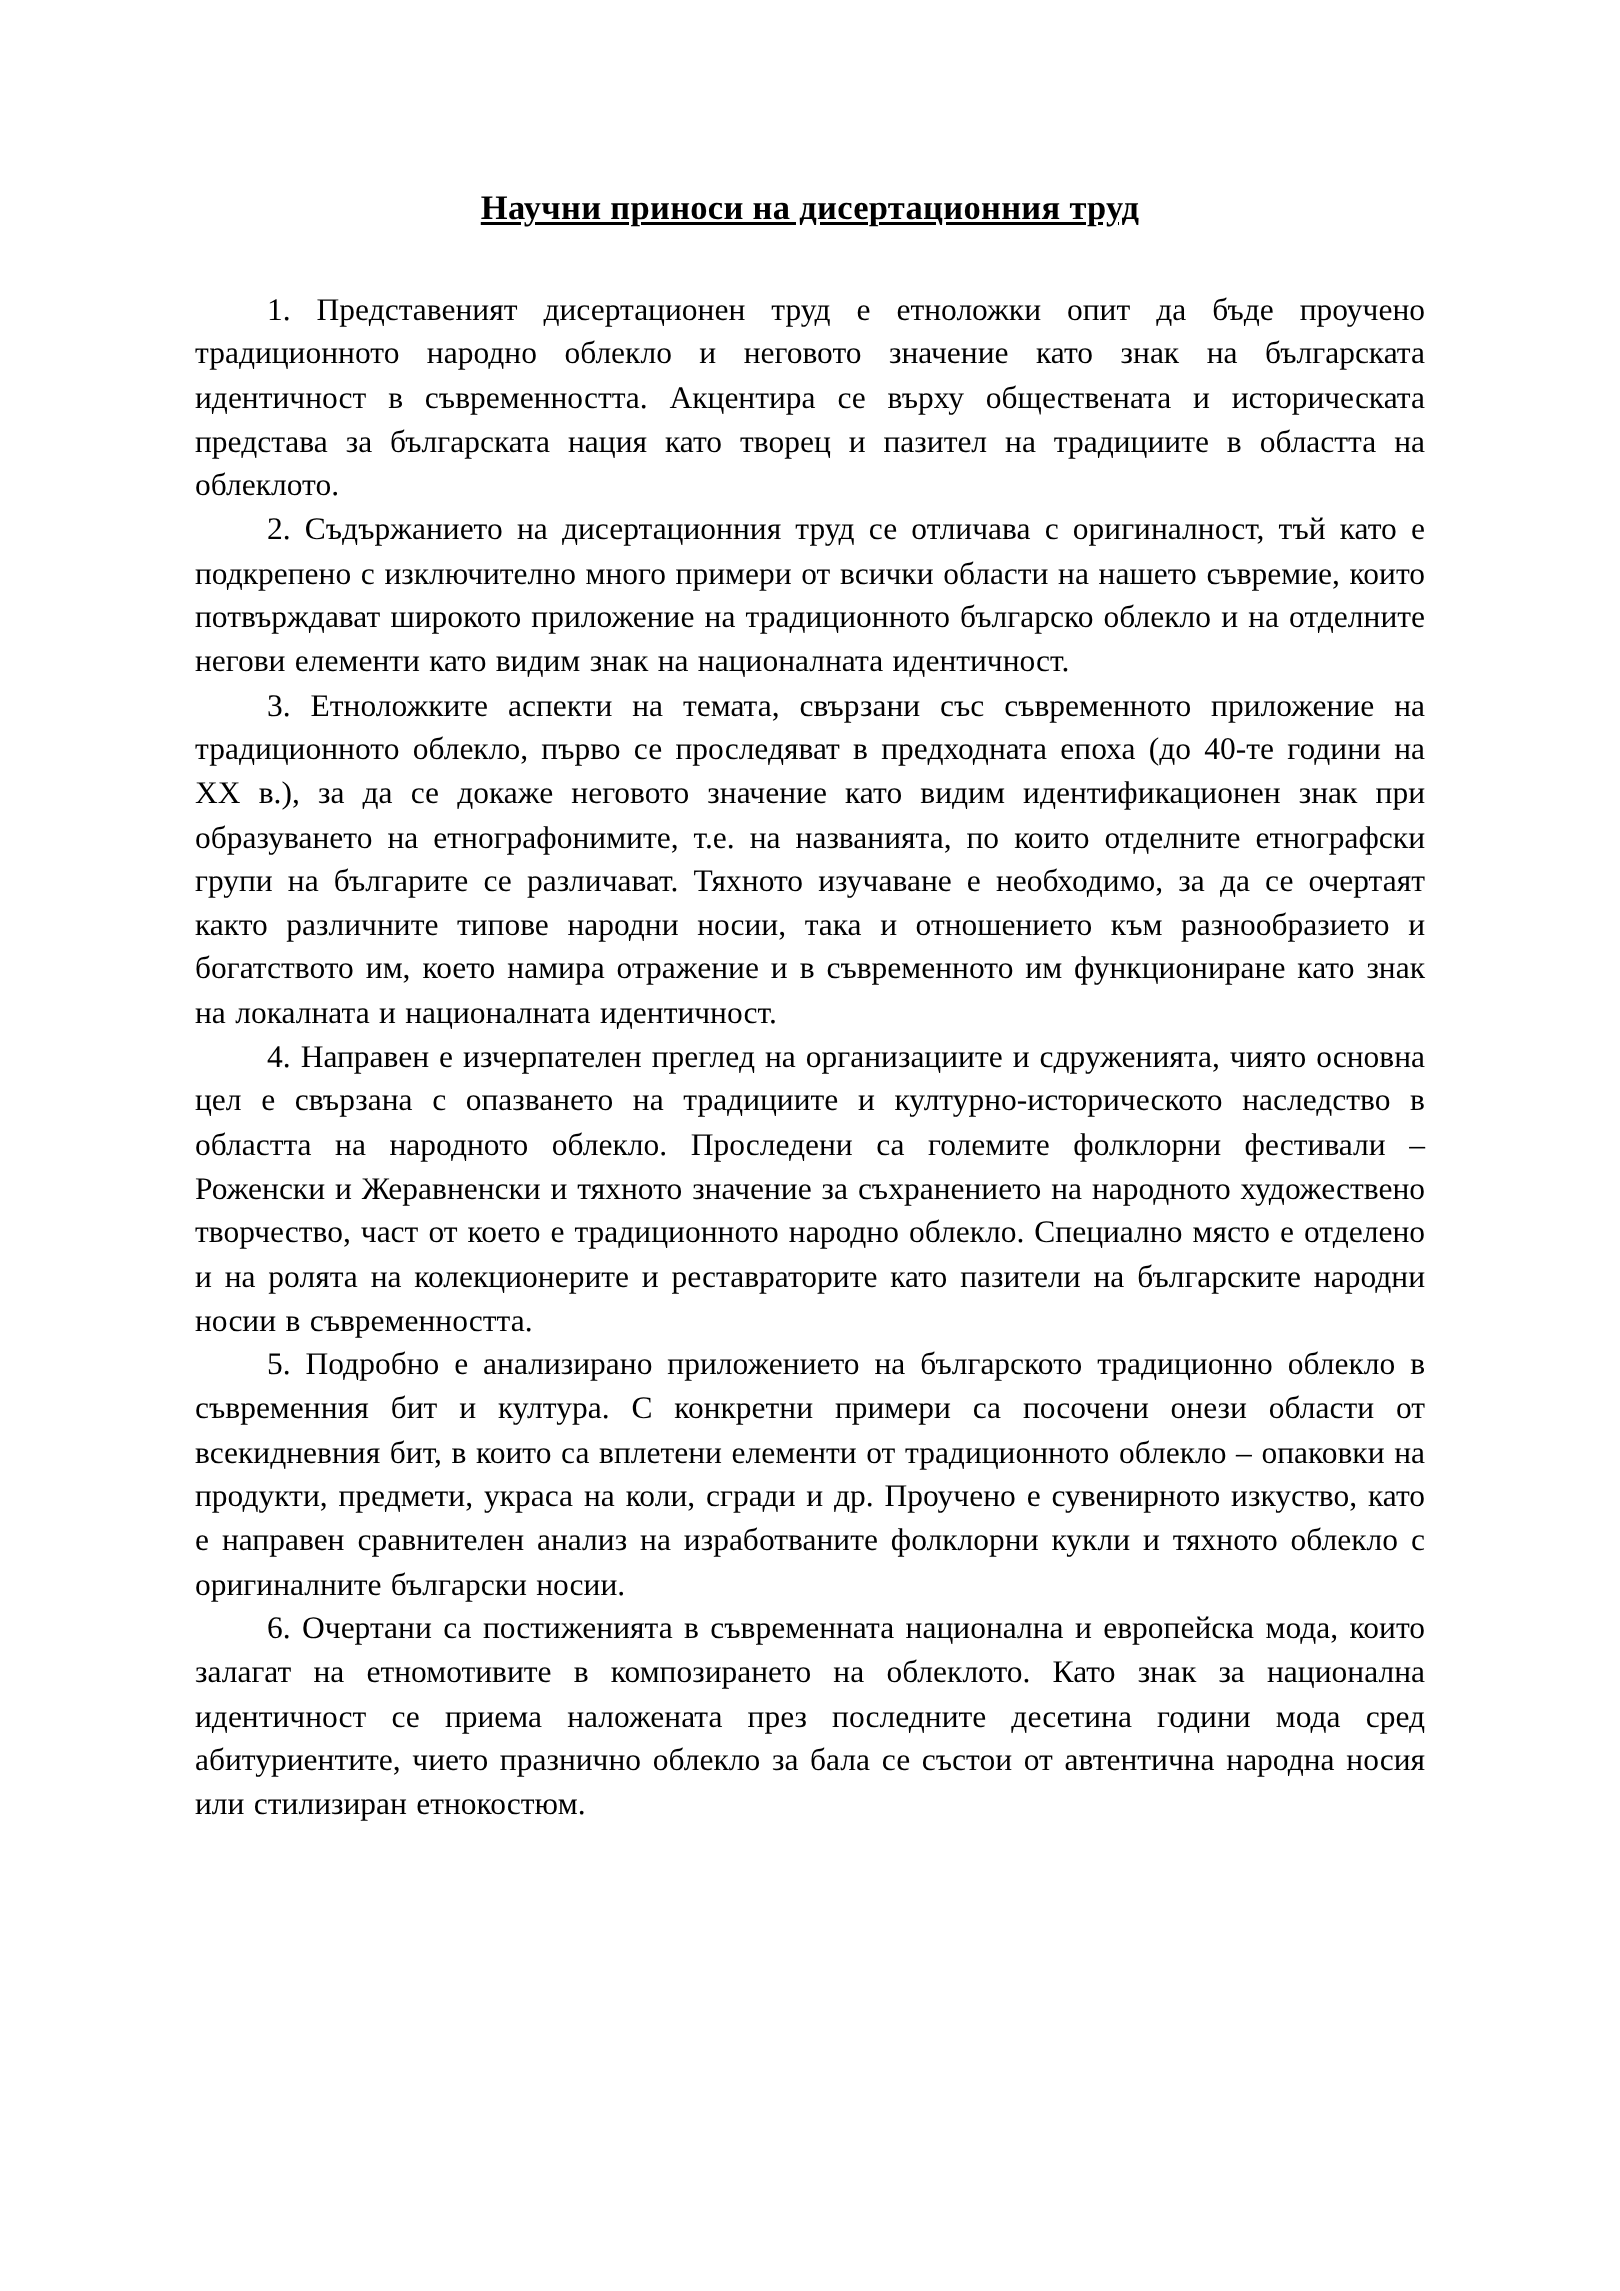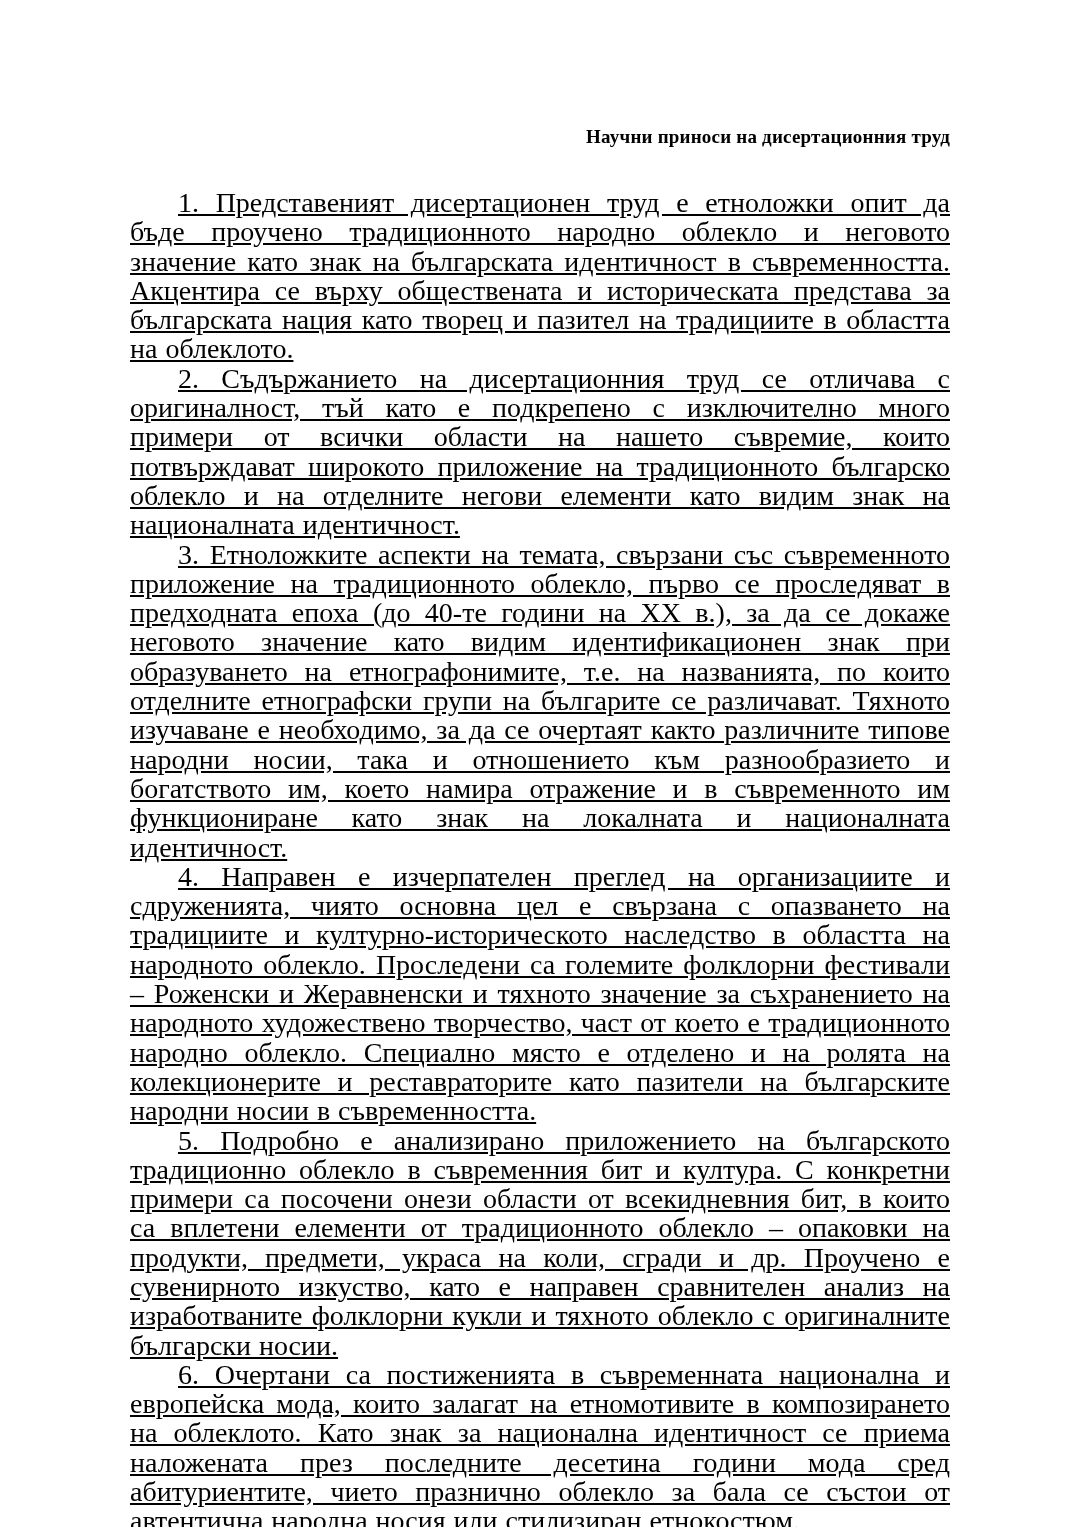--- a/index.html
+++ b/index.html
@@ -15,34 +15,34 @@
     color: #000000;
   }
   .page {
     width: 1080px;
     min-height: 1527px;
     box-sizing: border-box;
     padding: 126px 130px 60px 130px;
     background: #ffffff;
   }
   .doc-title {
-    font-size: 19px;
+    font-size: 23px;
     font-weight: bold;
-    text-align: right;
+    text-align: center;
     margin: 0 0 40px 0;
     letter-spacing: 0.2px;
+    text-decoration: underline;
   }
   .doc-body p {
-    font-size: 28px;
+    font-size: 21px;
     line-height: 29.3px;
     text-align: justify;
     text-indent: 48px;
     margin: 0;
     word-spacing: 1px;
-    text-decoration: underline;
   }
 </style>
 </head>
 <body>
 
 <div class="page">
   <h1 class="doc-title">Научни приноси на дисертационния труд</h1>
 
   <div class="doc-body">
     <p>1. Представеният дисертационен труд е етноложки опит да бъде проучено традиционното народно облекло и неговото значение като знак на българската идентичност в съвременността. Акцентира се върху обществената и историческата представа за българската нация като творец и пазител на традициите в областта на облеклото.</p>

